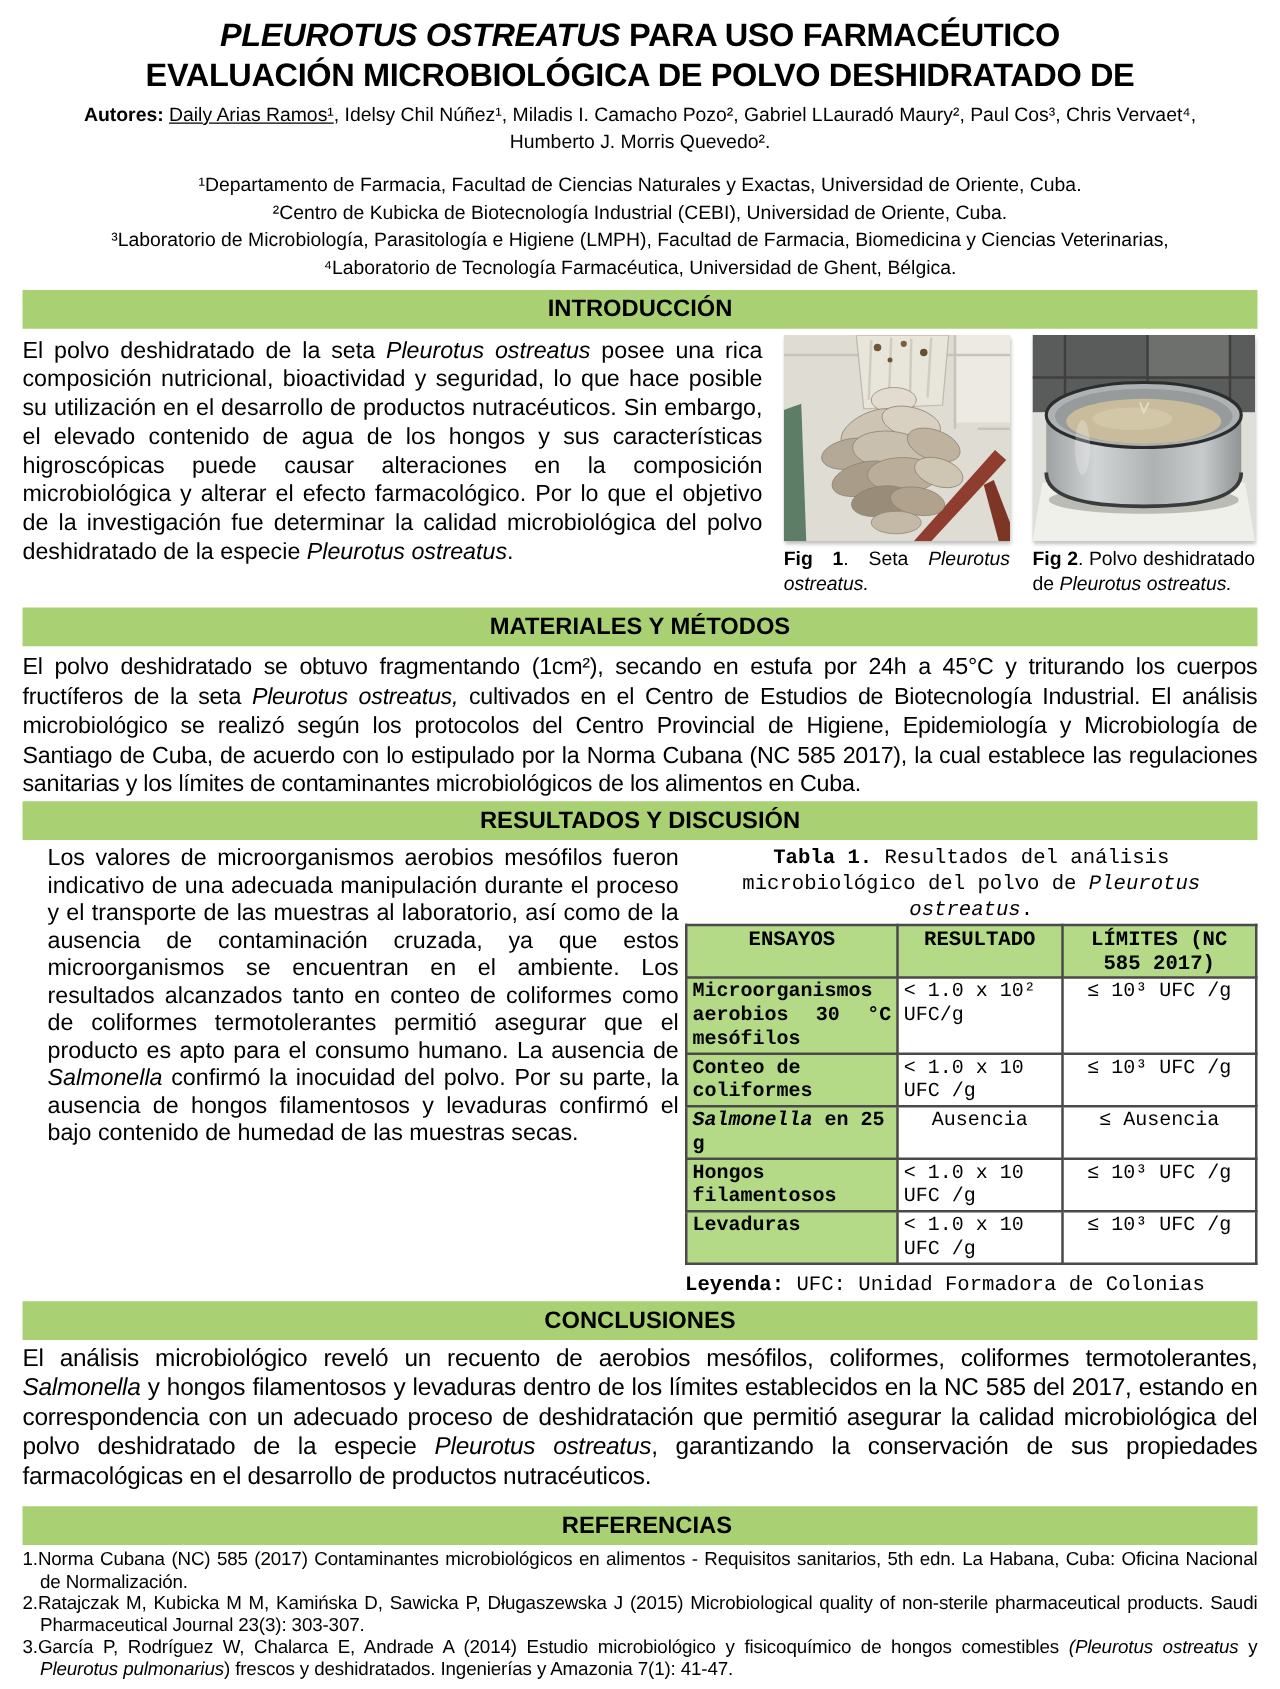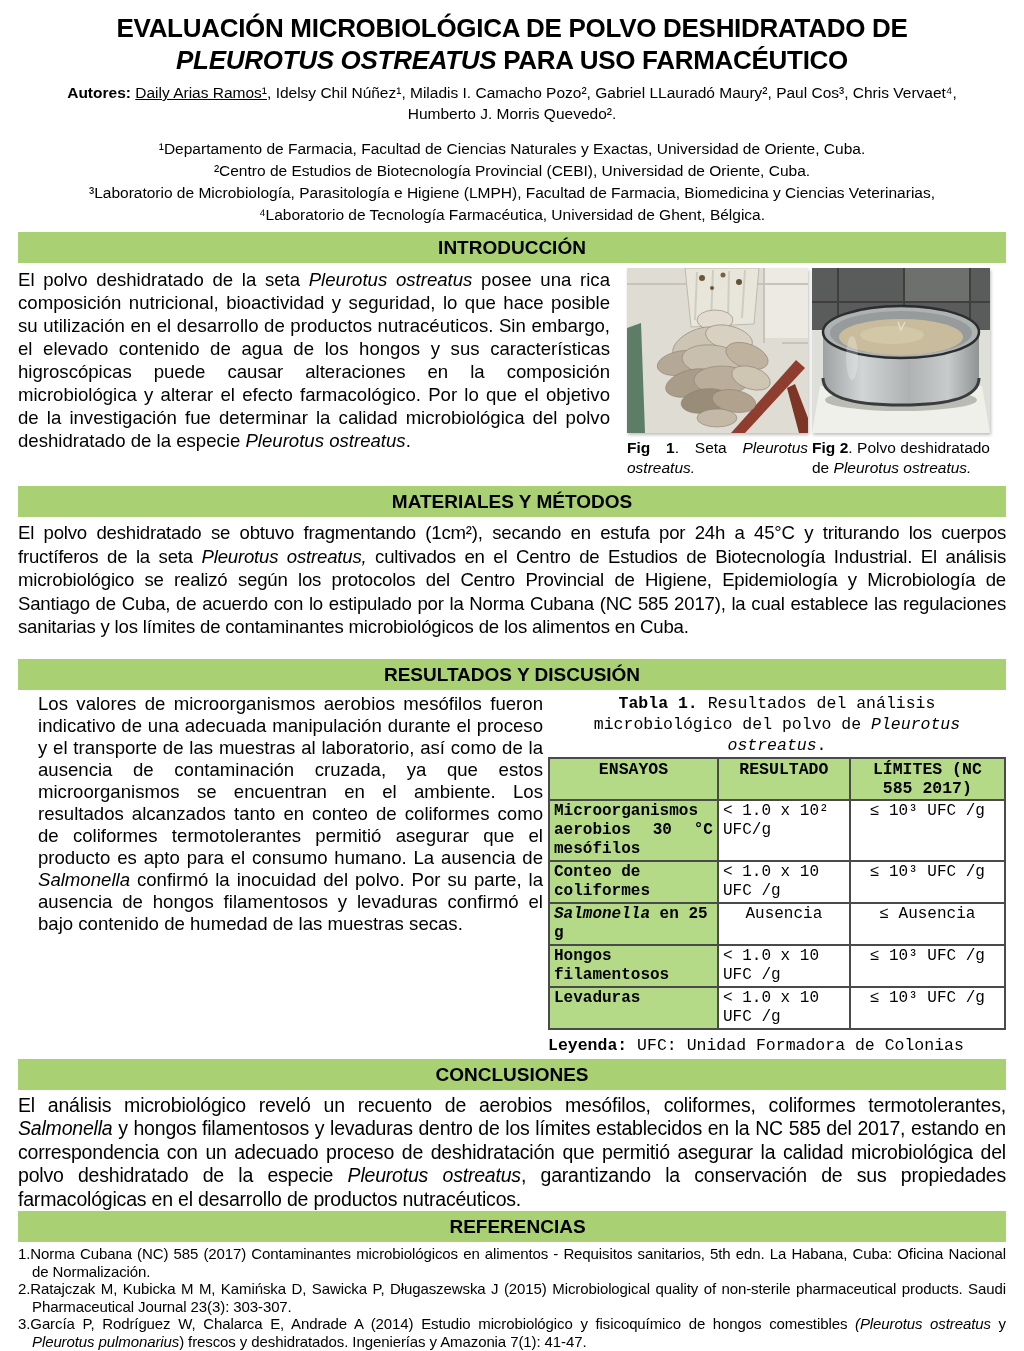--- a/index.html
+++ b/index.html
@@ -16,27 +16,27 @@
   .authors{ text-align:center;font-size:15.5px;line-height:21px;margin-top:6px;}
   .affils{ text-align:center;font-size:15.5px;line-height:22px;margin-top:14px;}
 
   .bar{
     background:var(--section-bar-green,#a9d173);
     font-weight:bold;font-size:19px;text-align:center;
     height:31px;line-height:31px;
   }
   #bar-intro{margin-top:6px;}
   #bar-mat{margin-top:8px;}
-  #bar-res{margin-top:20px;}
+  #bar-res{margin-top:2px;}
   #bar-conc{margin-top:3px;}
-  #bar-ref{margin-top:0;padding-left:11px;}
+  #bar-ref{margin-top:12px;padding-left:11px;}
 
   .intro-flex{display:flex;margin-top:5px;}
   .intro-text{width:592px;font-size:18.6px;line-height:23px;text-align:justify;text-align-last:left;}
-  .figs{margin-left:17px;display:flex;gap:4px;align-items:center;}
+  .figs{margin-left:17px;display:flex;gap:18px;align-items:center;}
   .figbox{width:181px;}
   .figbox.f2{width:178px;}
   .figbox svg{display:block;box-shadow:1px 2px 3px rgba(0,0,0,0.25);}
   .figcap{font-size:15.5px;line-height:20px;margin-top:5px;text-align:justify;text-align-last:left;}
 
   .body-text{font-size:18.6px;line-height:23.5px;text-align:justify;text-align-last:left;margin-top:4px;letter-spacing:-0.2px;}
 
   .res-flex{display:flex;margin-top:3px;}
   .res-text{width:525px;font-size:18.6px;line-height:22px;text-align:justify;text-align-last:left;margin-left:20px;}
   .tbl-wrap{margin-left:5px;width:458px;font-family:Liberation Mono, monospace;}
@@ -55,32 +55,32 @@
 
   .refs{margin-top:3px;font-size:15px;line-height:17.5px;letter-spacing:-0.1px;}
   .ref{padding-left:14px;text-indent:-14px;text-align:justify;text-align-last:left;}
 </style>
 </head>
 <body>
 
 <div class="page">
 
   <div class="title">
+    <div><span class="it">PLEUROTUS OSTREATUS </span><span>PARA USO FARMACÉUTICO</span></div>
     <div>EVALUACIÓN MICROBIOLÓGICA DE POLVO DESHIDRATADO DE</div>
-    <div><span class="it">PLEUROTUS OSTREATUS </span><span>PARA USO FARMACÉUTICO</span></div>
   </div>
 
   <div class="authors">
     <div><span class="bd">Autores: </span><span class="un">Daily Arias Ramos¹</span><span>, Idelsy Chil Núñez¹, Miladis I. Camacho Pozo², Gabriel LLauradó Maury², Paul Cos³, Chris Vervaet⁴,</span></div>
     <div>Humberto J. Morris Quevedo².</div>
   </div>
 
   <div class="affils">
     <div>¹Departamento de Farmacia, Facultad de Ciencias Naturales y Exactas, Universidad de Oriente, Cuba.</div>
-    <div>²Centro de Estudios de Biotecnología Provincial (CEBI), Universidad de Oriente, Cuba.</div>
+    <div>²Centro de Kubicka de Biotecnología Industrial (CEBI), Universidad de Oriente, Cuba.</div>
     <div>³Laboratorio de Microbiología, Parasitología e Higiene (LMPH), Facultad de Farmacia, Biomedicina y Ciencias Veterinarias,</div>
     <div>⁴Laboratorio de Tecnología Farmacéutica, Universidad de Ghent, Bélgica.</div>
   </div>
 
   <div class="bar" id="bar-intro">INTRODUCCIÓN</div>
   <div class="intro-flex">
     <div class="intro-text"><span>El polvo deshidratado de la seta </span><span class="it">Pleurotus ostreatus</span><span> posee una rica composición nutricional, bioactividad y seguridad, lo que hace posible su utilización en el desarrollo de productos nutracéuticos. Sin embargo, el elevado contenido de agua de los hongos y sus características higroscópicas puede causar alteraciones en la composición microbiológica y alterar el efecto farmacológico. Por lo que el objetivo de la investigación fue determinar la calidad microbiológica del polvo deshidratado de la especie </span><span class="it">Pleurotus ostreatus</span><span>.</span></div>
     <div class="figs">
       <div class="figbox">
         <svg width="181" height="165" viewBox="0 0 181 165" aria-hidden="true">

